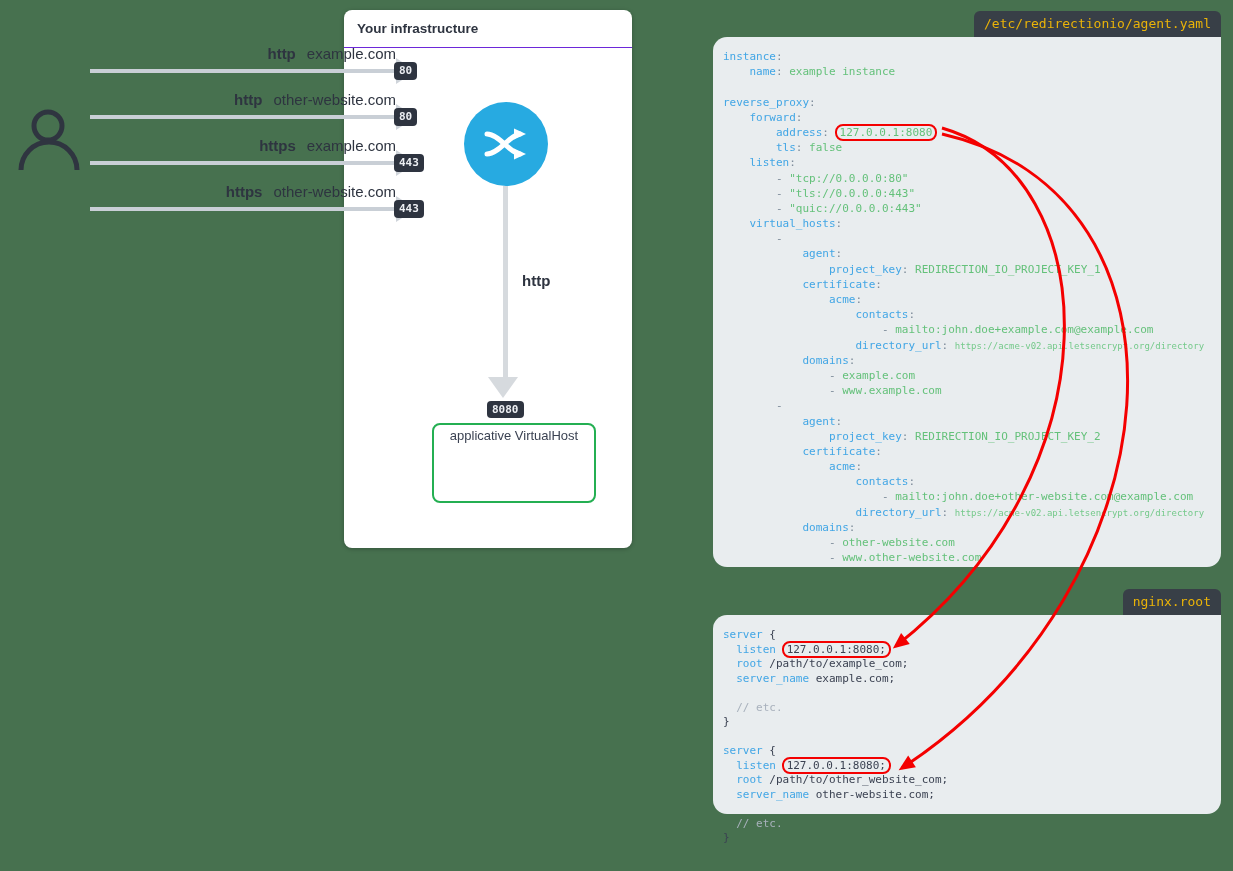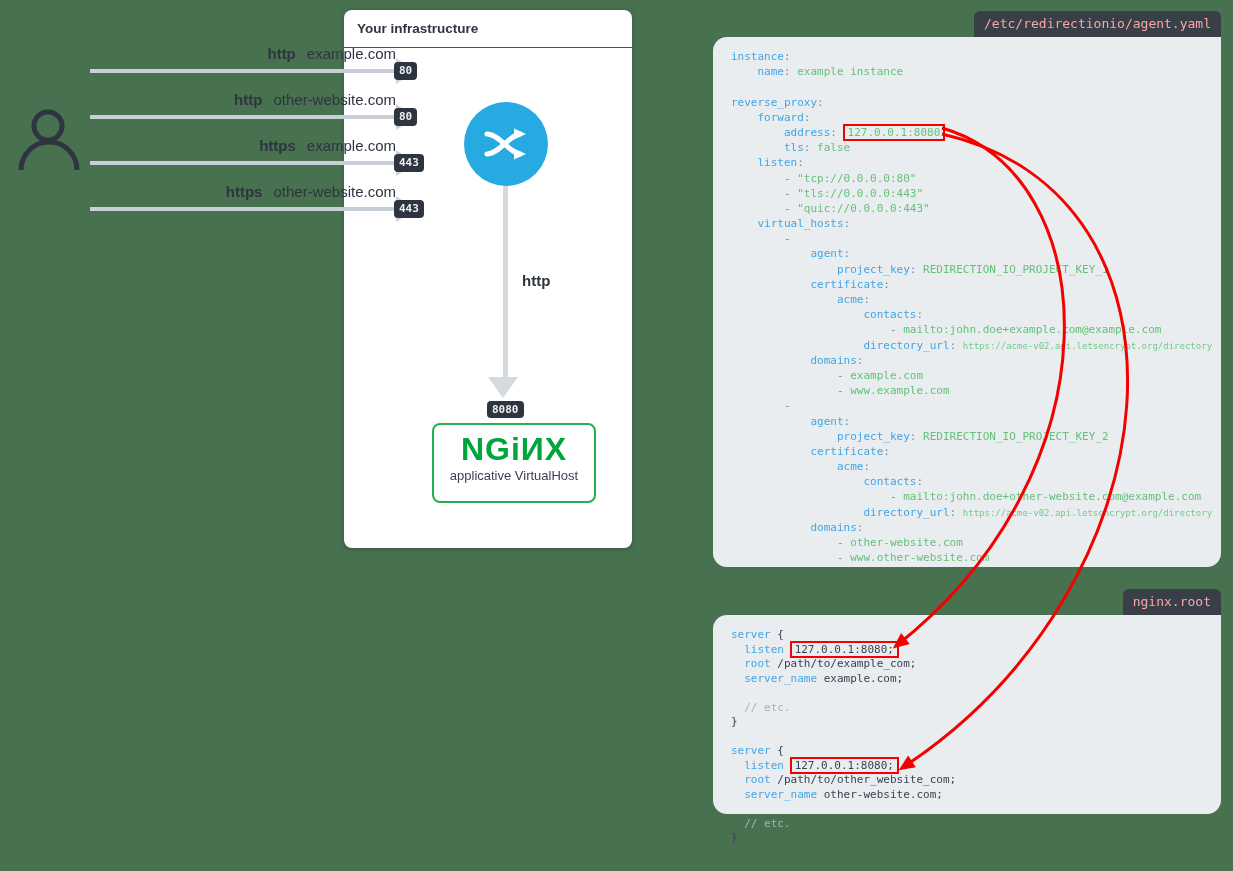--- a/index.html
+++ b/index.html
@@ -34,40 +34,40 @@
              border-left:15px solid transparent;border-right:15px solid transparent;
              border-top:21px solid #D6DADE;}
   .badge-8080{position:absolute;left:143px;top:389px;}
   .nginx-box{position:absolute;left:88px;top:413px;width:160px;height:76px;background:#fff;
              border:2px solid #24AF52;border-radius:8px;text-align:center;}
   .nginx-logo{margin-top:8px;font-size:32px;font-weight:700;letter-spacing:1px;color:#00A63C;
               line-height:32px;font-family:"Liberation Sans",sans-serif;}
   .nginx-caption{margin-top:3px;font-size:13px;color:#3B4252;}
 
   
-  .tab{position:absolute;right:12px;background:#383F47;color:#fca5a5;
+  .tab{position:absolute;right:12px;background:#383F47;color:#eab308;
        font-family:"DejaVu Sans Mono",monospace;font-size:13px;line-height:26px;height:26px;
        padding:0 10px;border-radius:6px 6px 0 0;z-index:2;white-space:pre;}
   .tab-yaml{top:11px;}
   .tab-nginx{top:589px;}
   .panel{position:absolute;left:713px;width:508px;background:#E9EDEF;
          border-radius:14px;border-top-right-radius:0;z-index:1;}
   .panel-yaml{top:37px;height:530px;}
   .panel-nginx{top:615px;height:199px;}
   .code{position:absolute;left:10px;top:13px;right:0;font-family:"DejaVu Sans Mono",monospace;
-        font-size:11px;color:#3B4252;white-space:pre;margin-left:8px;}
+        font-size:11px;color:#3B4252;white-space:pre;}
   .yaml-code .cl{height:15.2px;}
   .nginx-code .cl{height:14.5px;}
   .c-key{color:#42A6E5;}
   .c-val{color:#64C17A;}
   .c-punct{color:#7E8C9A;}
   .c-plain{color:#3B4252;}
   .c-comment{color:#A8B1BC;}
   .c-url{color:#74C98A;font-size:9px;}
-  .red-box{display:inline-block;border:2px solid #F40000;border-radius:0;
+  .red-box{display:inline-block;border:2px solid #F40000;border-radius:8px;
            padding:0 3px;margin:-2px -1px;line-height:13px;}
 
   
   .overlay{position:absolute;left:0;top:0;width:1233px;height:871px;z-index:10;pointer-events:none;}
 </style>
 </head>
 <body>
 
 <div class="canvas">
 
@@ -125,21 +125,20 @@
         <path d="M7 32 C 19 32, 31 12, 40 12" fill="none" stroke="#FFFFFF" stroke-width="5" stroke-linecap="round" marker-end="url(#warrow)"></path>
       </svg>
     </div>
 
     <div class="vline"></div>
     <div class="http-label">http</div>
     <div class="down-head"></div>
     <div class="badge-8080"><span class="badge">8080</span></div>
 
     <div class="nginx-box">
-      <div class="nginx-logo">NGiИX</div>
       <div class="nginx-caption">applicative VirtualHost</div>
     </div>
   </div>
 
   <div class="tab tab-yaml">/etc/redirectionio/agent.yaml</div>
   <div class="panel panel-yaml">
     <div id="yaml-code" class="code yaml-code"><div class="cl"><span class="c-key">instance</span><span class="c-punct">:</span></div><div class="cl"><span class="c-plain">    </span><span class="c-key">name</span><span class="c-punct">:</span><span class="c-plain"> </span><span class="c-val">example instance</span></div><div class="cl"></div><div class="cl"><span class="c-key">reverse_proxy</span><span class="c-punct">:</span></div><div class="cl"><span class="c-plain">    </span><span class="c-key">forward</span><span class="c-punct">:</span></div><div class="cl"><span class="c-plain">        </span><span class="c-key">address</span><span class="c-punct">:</span><span class="c-plain"> </span><span class="c-val red-box">127.0.0.1:8080</span></div><div class="cl"><span class="c-plain">        </span><span class="c-key">tls</span><span class="c-punct">:</span><span class="c-plain"> </span><span class="c-val">false</span></div><div class="cl"><span class="c-plain">    </span><span class="c-key">listen</span><span class="c-punct">:</span></div><div class="cl"><span class="c-punct">        - </span><span class="c-val">"tcp://0.0.0.0:80"</span></div><div class="cl"><span class="c-punct">        - </span><span class="c-val">"tls://0.0.0.0:443"</span></div><div class="cl"><span class="c-punct">        - </span><span class="c-val">"quic://0.0.0.0:443"</span></div><div class="cl"><span class="c-plain">    </span><span class="c-key">virtual_hosts</span><span class="c-punct">:</span></div><div class="cl"><span class="c-punct">        -</span></div><div class="cl"><span class="c-plain">            </span><span class="c-key">agent</span><span class="c-punct">:</span></div><div class="cl"><span class="c-plain">                </span><span class="c-key">project_key</span><span class="c-punct">:</span><span class="c-plain"> </span><span class="c-val">REDIRECTION_IO_PROJECT_KEY_1</span></div><div class="cl"><span class="c-plain">            </span><span class="c-key">certificate</span><span class="c-punct">:</span></div><div class="cl"><span class="c-plain">                </span><span class="c-key">acme</span><span class="c-punct">:</span></div><div class="cl"><span class="c-plain">                    </span><span class="c-key">contacts</span><span class="c-punct">:</span></div><div class="cl"><span class="c-punct">                        - </span><span class="c-val">mailto:john.doe+example.com@example.com</span></div><div class="cl"><span class="c-plain">                    </span><span class="c-key">directory_url</span><span class="c-punct">:</span><span class="c-plain"> </span><span class="c-url">https://acme-v02.api.letsencrypt.org/directory</span></div><div class="cl"><span class="c-plain">            </span><span class="c-key">domains</span><span class="c-punct">:</span></div><div class="cl"><span class="c-punct">                - </span><span class="c-val">example.com</span></div><div class="cl"><span class="c-punct">                - </span><span class="c-val">www.example.com</span></div><div class="cl"><span class="c-punct">        -</span></div><div class="cl"><span class="c-plain">            </span><span class="c-key">agent</span><span class="c-punct">:</span></div><div class="cl"><span class="c-plain">                </span><span class="c-key">project_key</span><span class="c-punct">:</span><span class="c-plain"> </span><span class="c-val">REDIRECTION_IO_PROJECT_KEY_2</span></div><div class="cl"><span class="c-plain">            </span><span class="c-key">certificate</span><span class="c-punct">:</span></div><div class="cl"><span class="c-plain">                </span><span class="c-key">acme</span><span class="c-punct">:</span></div><div class="cl"><span class="c-plain">                    </span><span class="c-key">contacts</span><span class="c-punct">:</span></div><div class="cl"><span class="c-punct">                        - </span><span class="c-val">mailto:john.doe+other-website.com@example.com</span></div><div class="cl"><span class="c-plain">                    </span><span class="c-key">directory_url</span><span class="c-punct">:</span><span class="c-plain"> </span><span class="c-url">https://acme-v02.api.letsencrypt.org/directory</span></div><div class="cl"><span class="c-plain">            </span><span class="c-key">domains</span><span class="c-punct">:</span></div><div class="cl"><span class="c-punct">                - </span><span class="c-val">other-website.com</span></div><div class="cl"><span class="c-punct">                - </span><span class="c-val">www.other-website.com</span></div></div>
   </div>
 
   <div class="tab tab-nginx">nginx.root</div>

